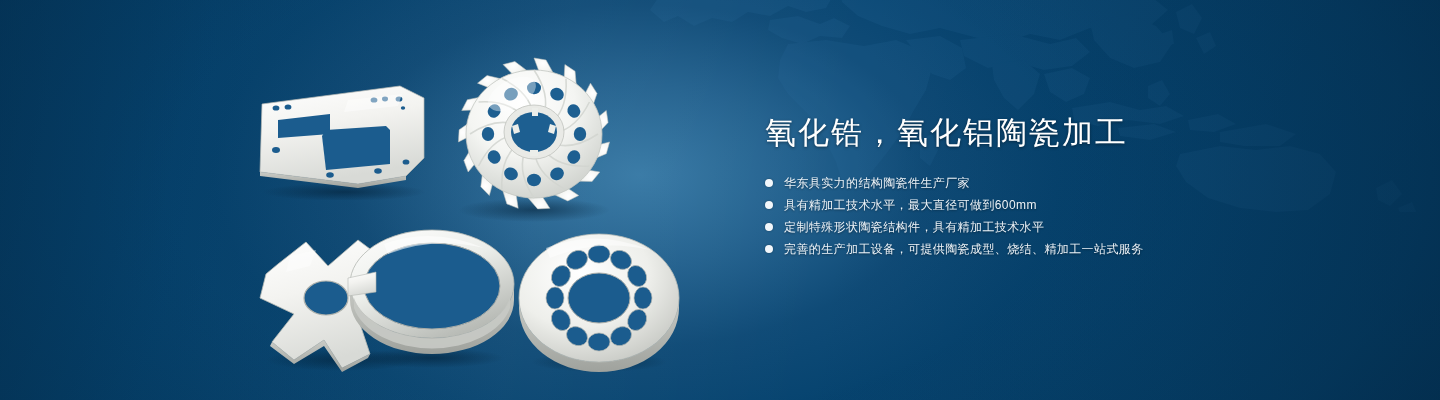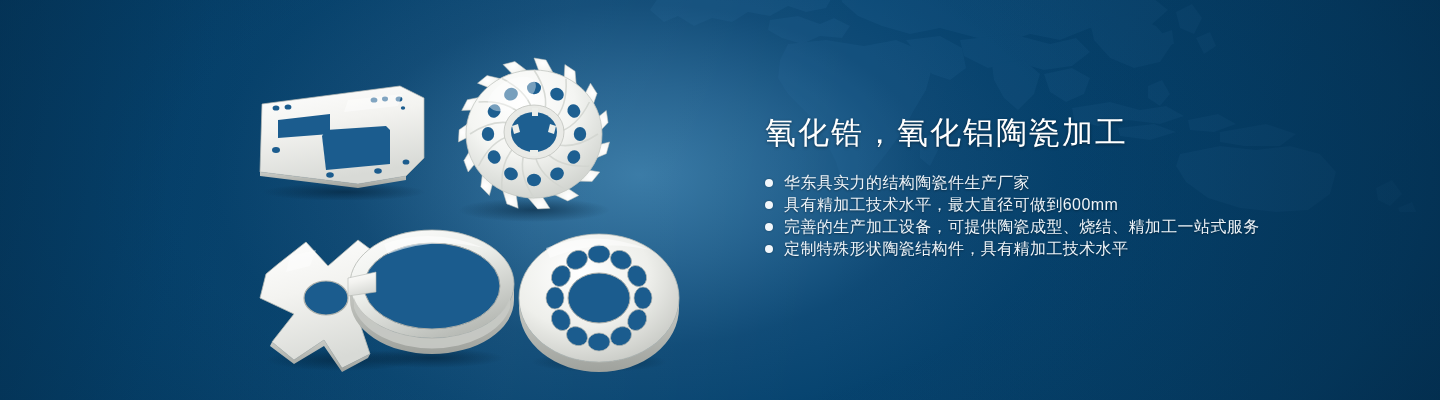--- a/index.html
+++ b/index.html
@@ -99,21 +99,21 @@
   }
   .dot{
     width:8px; height:8px;
     border-radius:50%;
     background:#f2f7fb;
     margin-right:11px;
     flex:0 0 auto;
     box-shadow:0 0 2px rgba(0,0,0,0.35);
   }
   .bullet-text{
-    font-size:16px;
+    font-size:12px;
     color:#eef4f9;
     letter-spacing:0.4px;
     white-space:nowrap;
     text-shadow:0 1px 2px rgba(0,0,0,0.40);
   }
 </style>
 </head>
 <body>
 
 <div class="banner">
@@ -475,23 +475,23 @@
       <li class="bullet">
         <span class="dot"></span>
         <span class="bullet-text">华东具实力的结构陶瓷件生产厂家</span>
       </li>
       <li class="bullet">
         <span class="dot"></span>
         <span class="bullet-text">具有精加工技术水平，最大直径可做到600mm</span>
       </li>
       <li class="bullet">
         <span class="dot"></span>
-        <span class="bullet-text">完善的生产加工设备，可提供陶瓷成型、烧结、精加工一站式服务</span>
+        <span class="bullet-text">定制特殊形状陶瓷结构件，具有精加工技术水平</span>
       </li>
       <li class="bullet">
         <span class="dot"></span>
-        <span class="bullet-text">定制特殊形状陶瓷结构件，具有精加工技术水平</span>
+        <span class="bullet-text">完善的生产加工设备，可提供陶瓷成型、烧结、精加工一站式服务</span>
       </li>
     </ul>
 
   </div>
 
 </div>
 
 </body></html>

